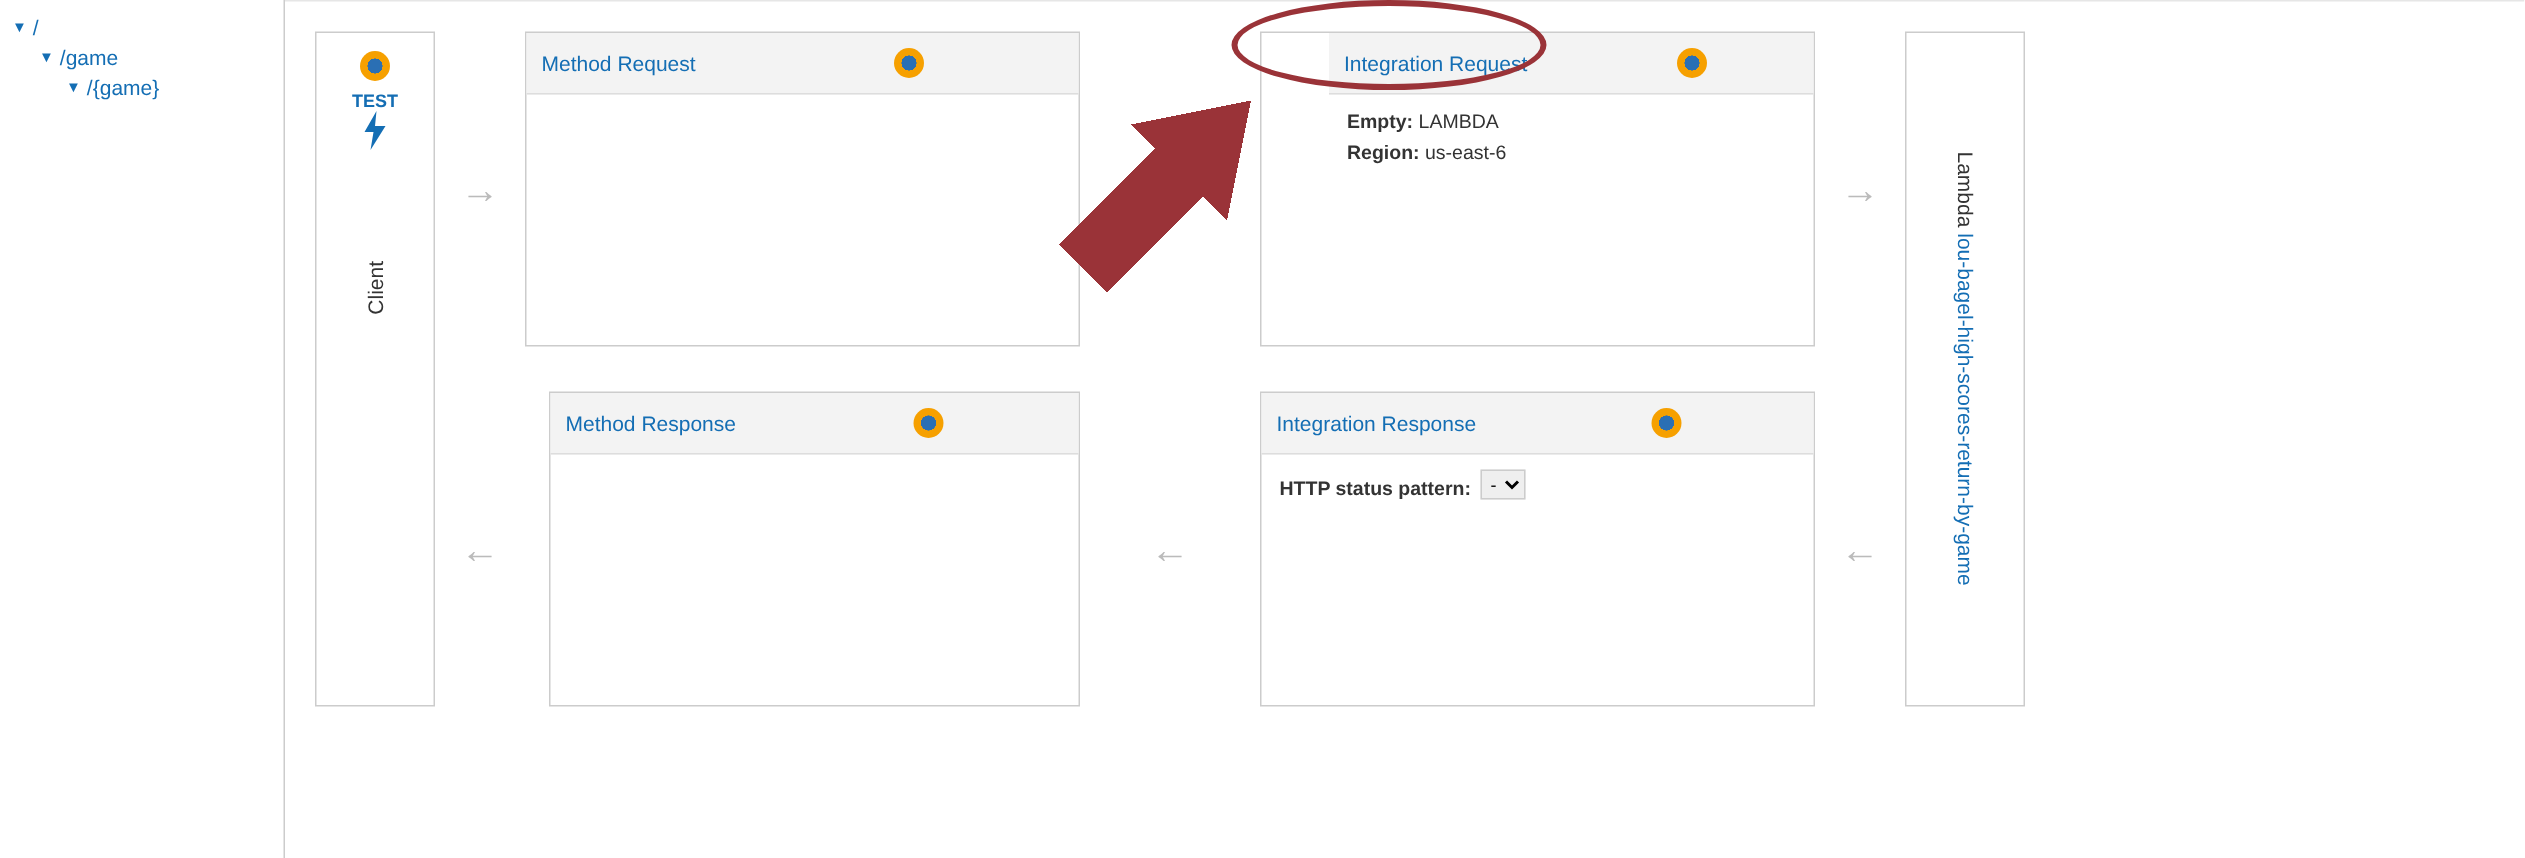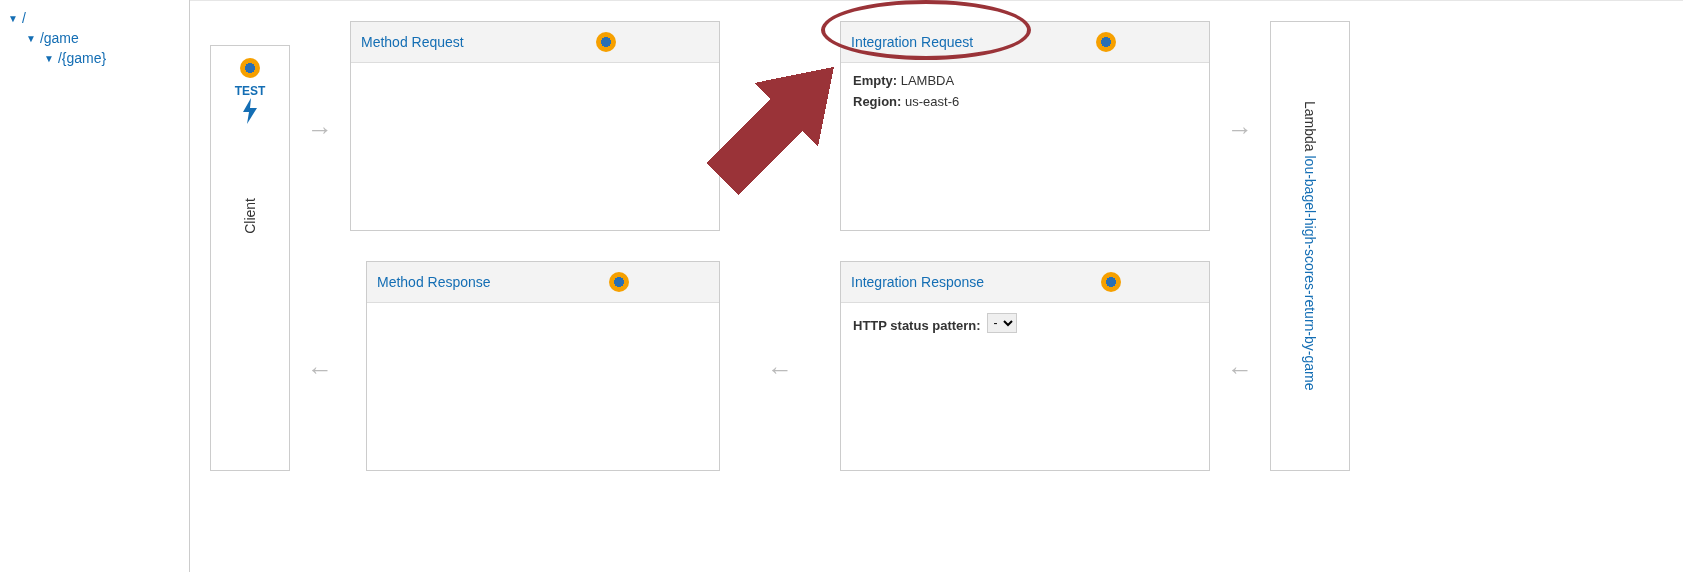--- a/index.html
+++ b/index.html
@@ -7,21 +7,21 @@
   .page { display: flex; width: 1683px; height: 572px; }
   .sidebar { width: 190px; border-right: 1px solid #ccc; padding: 8px 4px; font-size: 14px; }
   .tree-node { display: flex; align-items: center; padding: 2px 4px; cursor: pointer; color: #146eb4; }
   .tree-node .caret { margin-right: 4px; font-size: 10px; color: #146eb4; }
   .tree-children { margin-left: 18px; }
   .tree-method { padding: 2px 8px; cursor: pointer; }
   .tree-method.selected { background: #cfe8fb; color: #333; }
   .tree-method.options { color: #999; }
   .main { flex: 1; padding: 20px 110px 20px 20px; position: relative; border-top: 1px solid #e6e6e6; }
   .flow { display: grid; grid-template-columns: 80px 60px 370px 120px 370px 60px 80px; grid-template-rows: 210px 30px 210px; align-items: stretch; }
-  .client-box { grid-column: 1; grid-row: 1 / span 3; border: 1px solid #ccc; background: #fff; display: flex; flex-direction: column; align-items: center; justify-content: flex-start; padding-top: 8px; margin-top: 24px; }
+  .client-box { grid-column: 1; grid-row: 1 / span 3; border: 1px solid #ccc; background: #fff; display: flex; flex-direction: column; align-items: center; justify-content: flex-start; padding-top: 8px; }
   .gear-badge {
     width: 20px; height: 20px; border-radius: 50%;
     background: radial-gradient(circle at center, #2a6fb4 0 35%, #f6a000 36% 100%);
     display: inline-block; margin: 4px auto;
   }
   .test-label { color: #146eb4; font-weight: bold; font-size: 12px; margin-top: 2px; }
   .bolt { color: #146eb4; font-size: 22px; line-height: 1; font-style: italic; font-weight: bold; }
   .vertical-text { writing-mode: vertical-rl; text-orientation: mixed; transform: rotate(180deg); margin-top: 70px; color: #333; }
   .lambda-box { grid-column: 7; grid-row: 1 / span 3; border: 1px solid #ccc; background: #fff; display: flex; flex-direction: column; align-items: center; justify-content: center; padding: 10px 4px; }
   .lambda-text { writing-mode: vertical-rl; text-orientation: mixed; color: #333; }
@@ -99,21 +99,21 @@
         </div>
       </div>
 
       <div class="arrow-cell" style="grid-column:4;grid-row:1;position:relative;">
 
         <svg class="big-arrow" style="left:-30px;top:30px;" viewBox="0 0 100 100">
           <polygon points="10,70 50,30 40,20 90,10 80,60 70,50 30,90" fill="#9a3338" shape-rendering="crispEdges"></polygon>
         </svg>
       </div>
 
-      <div class="box" style="grid-column:5;grid-row:1;position:relative;">
+      <div class="box" style="grid-column:5;grid-row:1;position:relative;padding-left:45px;">
         <div class="box-header">
           <span class="box-header-title">Integration Request</span>
           <span class="gear-badge"></span>
         </div>
         <div class="box-body">
           <div class="kv"><b>Empty:</b> <span>LAMBDA</span></div>
           <div class="kv"><b>Region:</b> <span>us-east-6</span></div>
         </div>
         <div class="circle-highlight" style="left:-20px;top:-22px;"></div>
       </div>

